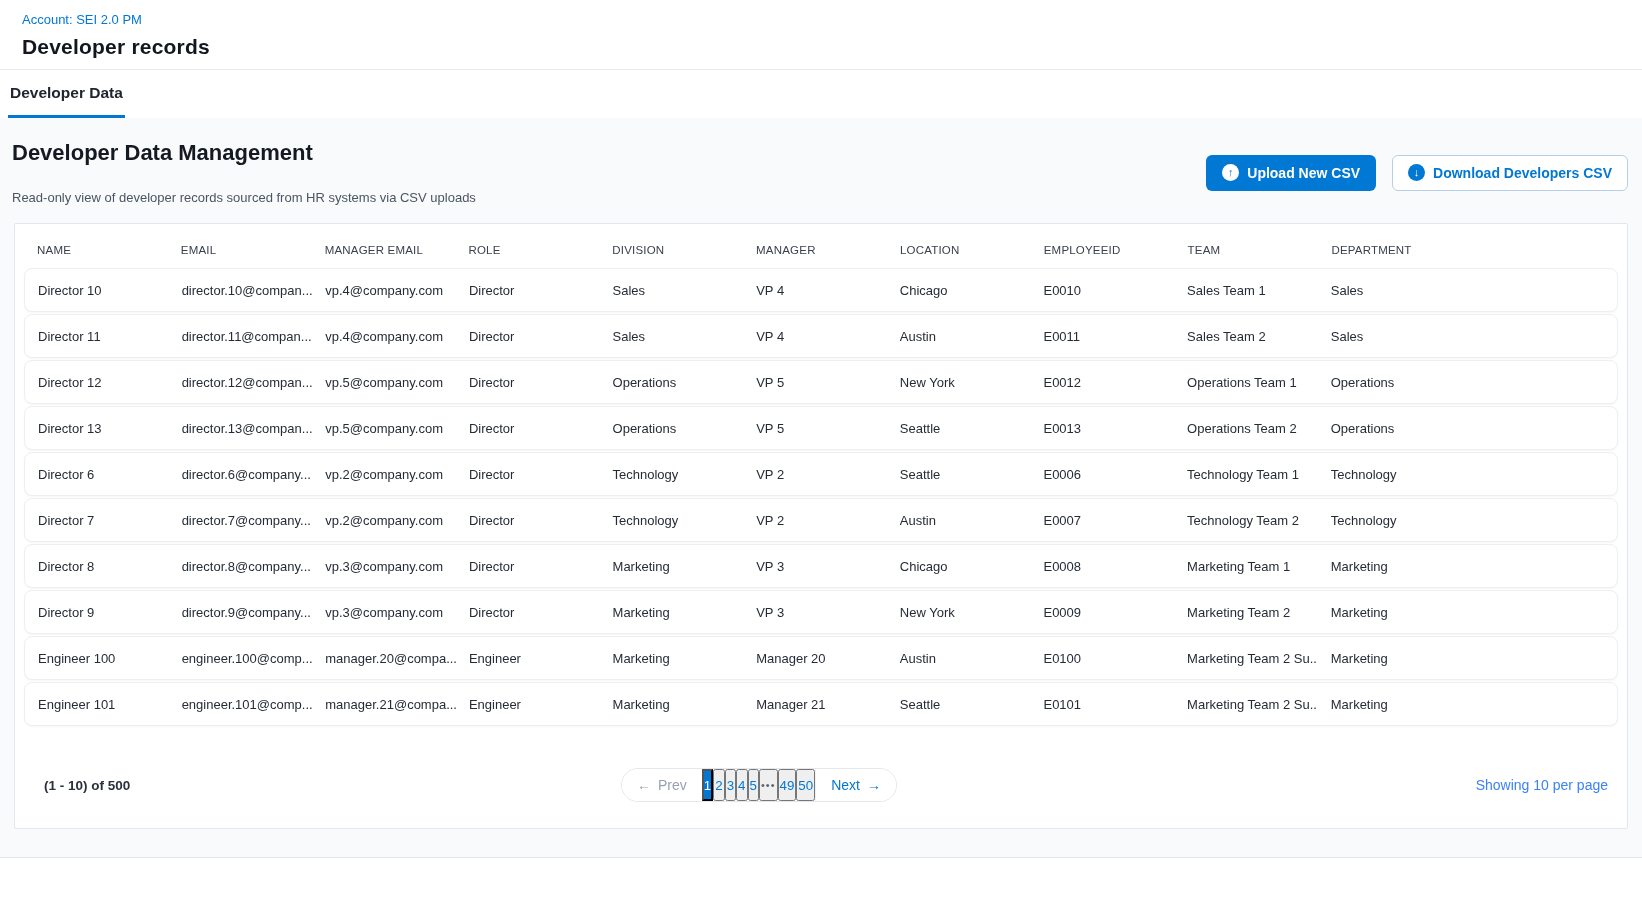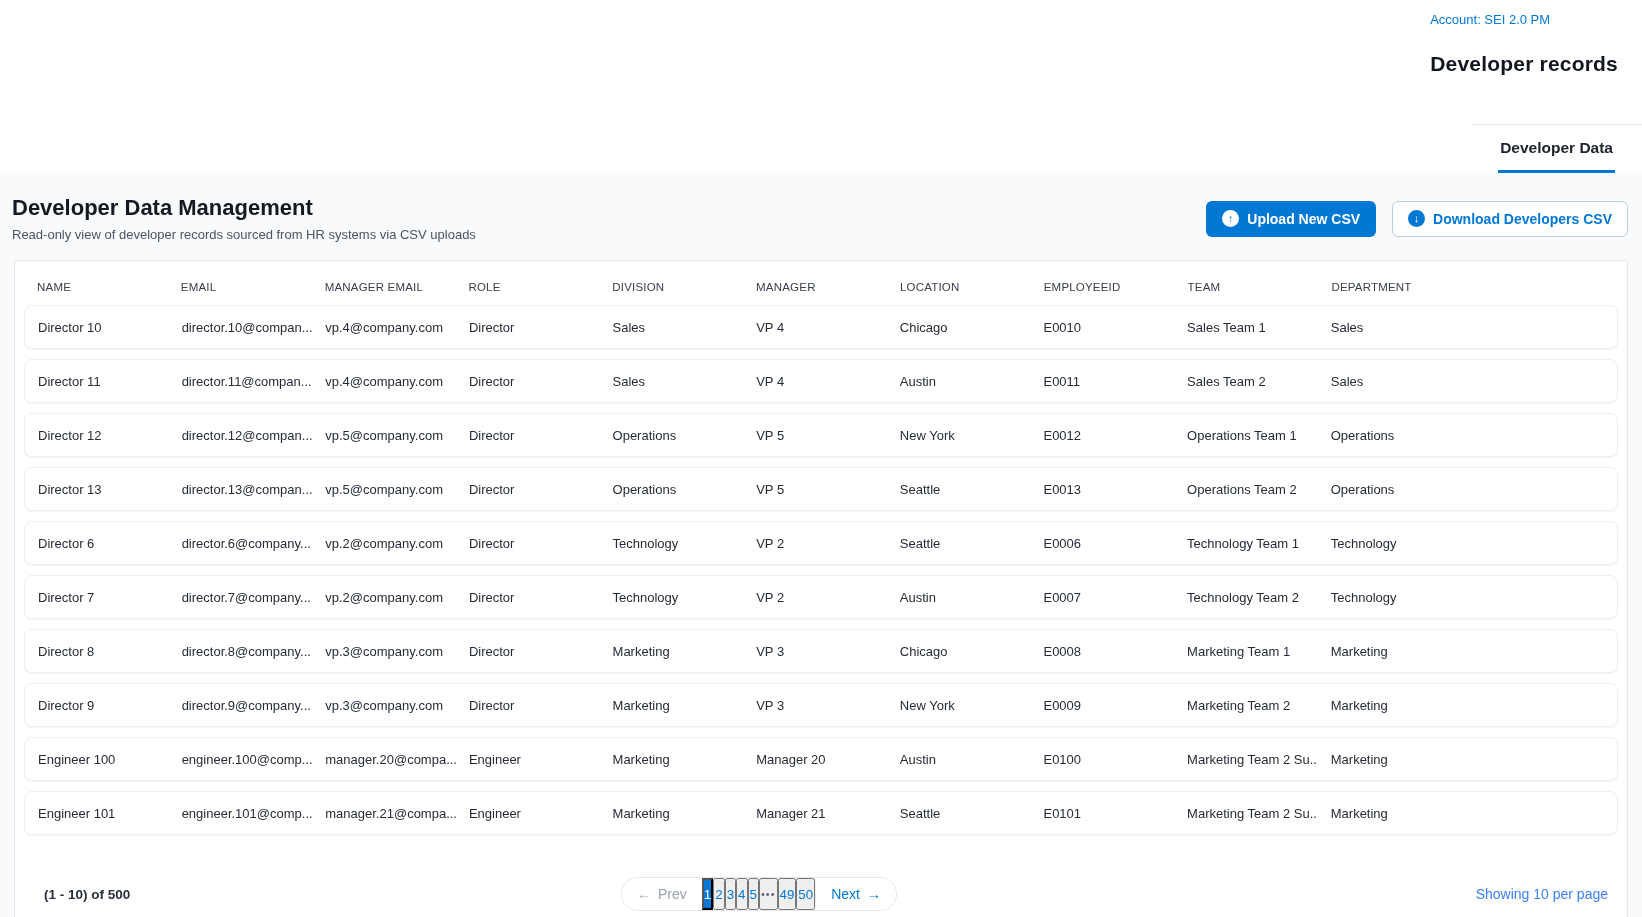--- a/index.html
+++ b/index.html
@@ -2,57 +2,57 @@
 <html><head>
 <meta charset="utf-8">
 <style>
   * { box-sizing: border-box; margin: 0; padding: 0; }
   html, body { background: #ffffff; }
   body {
     width: 1642px; height: 917px; overflow: hidden;
     font-family: "Liberation Sans", "DejaVu Sans", sans-serif;
     color: #1f2430;
   }
-  .page { width: 1642px; height: 917px; display: flex; flex-direction: column; align-items: flex-end; }
+  .page { width: 1642px; height: 917px; display: flex; flex-direction: column; }
 
   
   .top-header { padding: 10px 24px 10px 22px; background: #fff; }
   .account-link { color: #0278d5; font-size: 13px; cursor: pointer; display: inline-block; }
-  .page-title { font-size: 21px; font-weight: 700; color: #12161f; margin-top: 24px; letter-spacing: .2px; }
-
-  
-  .tabbar { display: flex; gap: 26px; padding: 0 27px; border-top: 1px solid #e6e9ee; background: #fff; margin-top: 38px; }
+  .page-title { font-size: 21px; font-weight: 700; color: #12161f; margin-top: 7px; letter-spacing: .2px; }
+
+  
+  .tabbar { display: flex; gap: 26px; padding: 0 8px; border-top: 1px solid #e6e9ee; background: #fff; }
   .tab {
     font-size: 15.5px; font-weight: 700; color: #20252f;
     padding: 14px 2px 13px; cursor: pointer; border-bottom: 3px solid transparent;
   }
   .tab.active { border-bottom-color: #0278d5; }
 
   
   .section { background: #f8fafc; border-bottom: 1px solid #e2e8f0; flex: 0 0 auto; padding-bottom: 28px; }
   .section-head { display: flex; justify-content: space-between; align-items: center; padding: 22px 14px 18px 12px; }
   .section-title { font-size: 22px; font-weight: 700; color: #141922; }
-  .section-sub { font-size: 13px; color: #4b5563; margin-top: 6px; }
+  .section-sub { font-size: 13px; color: #4b5563; margin-top: 24px; }
   .btn-row { display: flex; gap: 16px; align-items: center; }
   .btn { display: inline-flex; align-items: center; gap: 8px; font-size: 14px; font-weight: 700;
          border-radius: 6px; padding: 8px 15px; cursor: pointer; border: 1px solid transparent; height: 36px; }
   .btn-primary { background: #0278d5; color: #fff; }
   .btn-outline { background: #fff; color: #0278d5; border-color: #b7cfe6; }
   .circle-icon { width: 17px; height: 17px; border-radius: 50%; display: inline-flex;
                  align-items: center; justify-content: center; font-size: 11px; font-weight: 700; line-height: 1; }
   .circle-icon.light { background: #ffffff; color: #0278d5; }
   .circle-icon.dark { background: #0278d5; color: #ffffff; }
 
   
   .card { margin: 0 14px; background: #fff; border: 1px solid #e3e7ec; border-radius: 2px;
           padding: 4px 9px 22px; }
   .grid-row { display: grid; grid-template-columns: repeat(9, 144fr) 300fr; align-items: center; }
   .thead { padding: 16px 0 12px; }
   .th { font-size: 11.5px; font-weight: 500; color: #3a414d; padding-left: 13px; letter-spacing: .2px; }
-  .tbody { display: flex; flex-direction: column; gap: 10px; }
+  .tbody { display: flex; flex-direction: column; gap: 2px; }
   .trow { height: 44px; border: 1px solid #edeff3; border-radius: 8px; background: #fff;
           box-shadow: 0 1px 2px rgba(16,24,40,.04); }
   .cell { font-size: 13px; color: #262c37; padding-left: 13px; white-space: nowrap; overflow: hidden; }
 
   
   .card-footer { display: grid; grid-template-columns: 1fr auto 1fr; align-items: center; padding: 42px 6px 4px; }
   .range-text { font-size: 13.5px; font-weight: 700; color: #2a303c; padding-left: 14px; }
   .pager { display: inline-flex; align-items: stretch; border: 1px solid #e4e8ee; border-radius: 18px;
            overflow: hidden; background: #fff; height: 34px; justify-self: center; transform: translateX(-62px); }
   .pager > * { display: inline-flex; align-items: center; justify-content: center; min-width: 47px;

